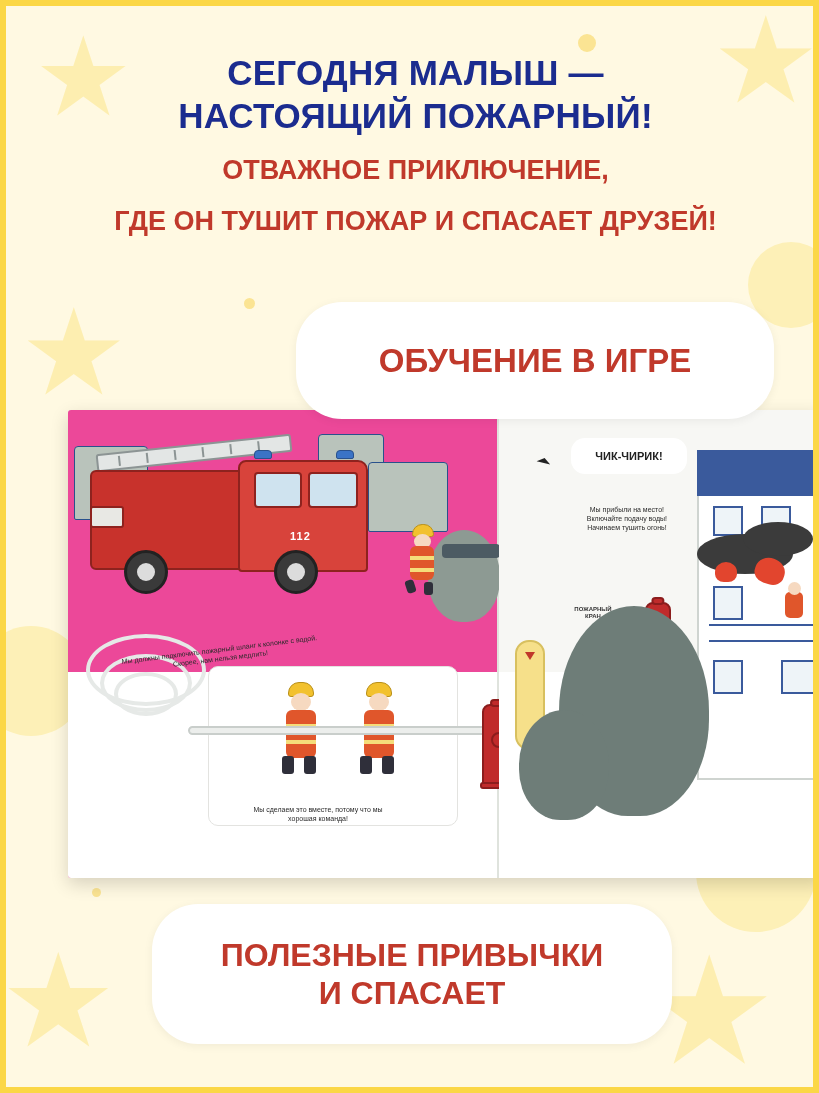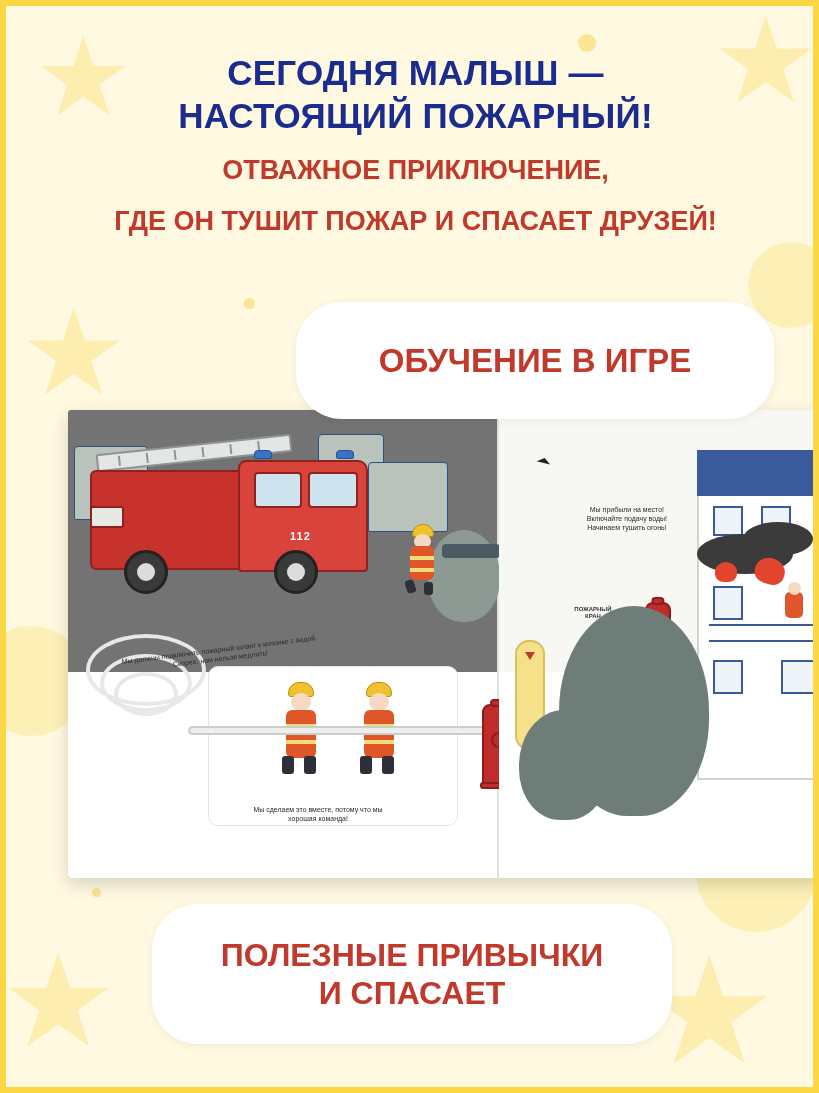--- a/index.html
+++ b/index.html
@@ -93,21 +93,21 @@
     overflow: hidden;
     border-radius: 3px;
     box-shadow: 0 6px 18px rgba(0,0,0,0.16);
     background: #e9eeea;
   }
   .photo-inner { position: absolute; inset: 0; }
 
   
   .pg-left {
     position: absolute; left: 0; top: 0; width: 57%; height: 100%;
-    background: #737373;
+    background: #ec4899;
     border-right: 2px solid #dfe3dd;
   }
   .pg-right {
     position: absolute; right: 0; top: 0; width: 43%; height: 100%;
     background: #f7f7f4;
   }
 
   
   .ground {
     position: absolute; left: 0; right: 0; bottom: 0; height: 44%;
@@ -428,20 +428,23 @@
           <div class="base"></div>
           <div style="position:absolute; left:50%; top:26px; transform:translateX(-50%); width:16px; height:16px; border:2px solid #8c1d1d; border-radius:50%;"></div>
         </div>
       </div>
 
       <div class="pg-right">
         <div class="ground" style="background:#ffffff;"></div>
 
         <div class="bird" style="left:38px; top:48px; transform:rotate(14deg);"></div>
 
+        <div class="bubble-chirik" style="left:72px; top:28px; width:116px; height:36px;">
+          <span>ЧИК-ЧИРИК!</span>
+        </div>
 
         <div class="bk-text" style="left:54px; top:96px; width:148px; white-space:pre-line; text-align:center;">Мы прибыли на место!
 Включайте подачу воды!
 Начинаем тушить огонь!</div>
 
         <div class="bk-label" style="left:62px; top:196px; width:64px;">
           <span>ПОЖАРНЫЙ</span><br>
           <span>КРАН</span>
         </div>
         <div class="hydrant" style="left:146px; top:192px; width:26px; height:62px;">

